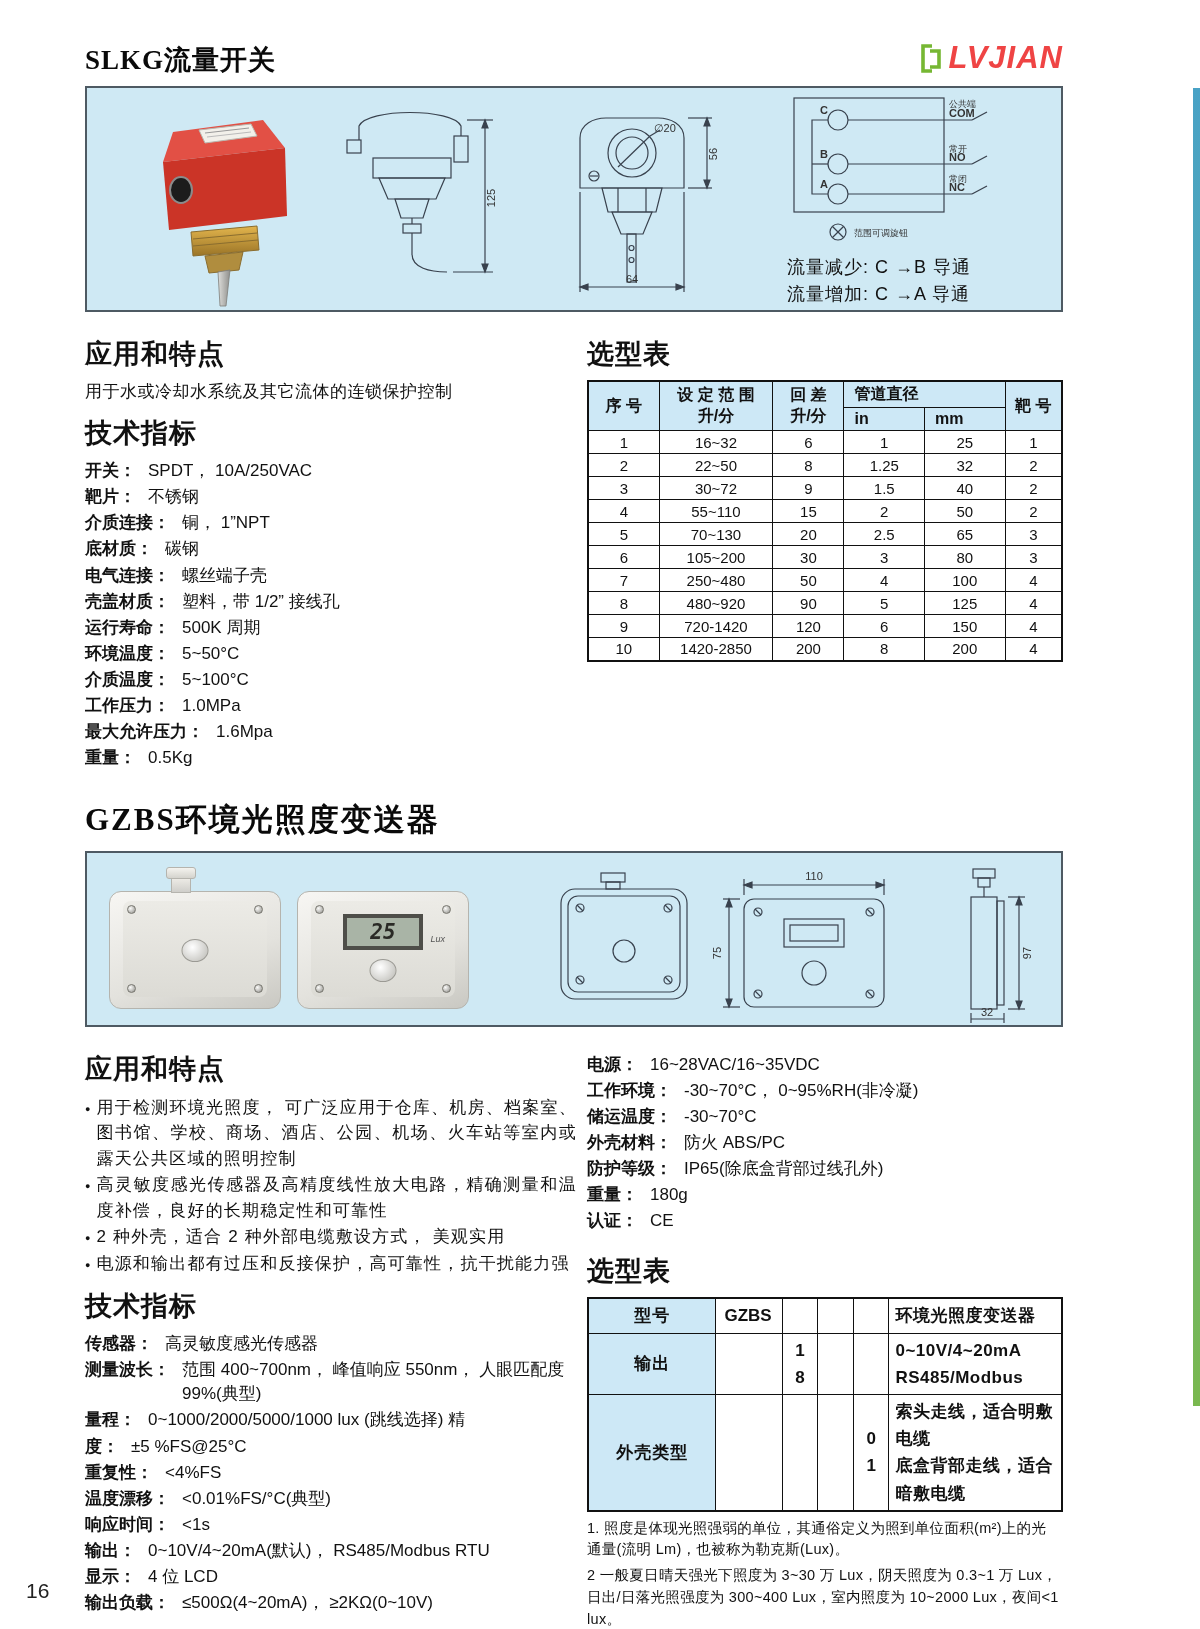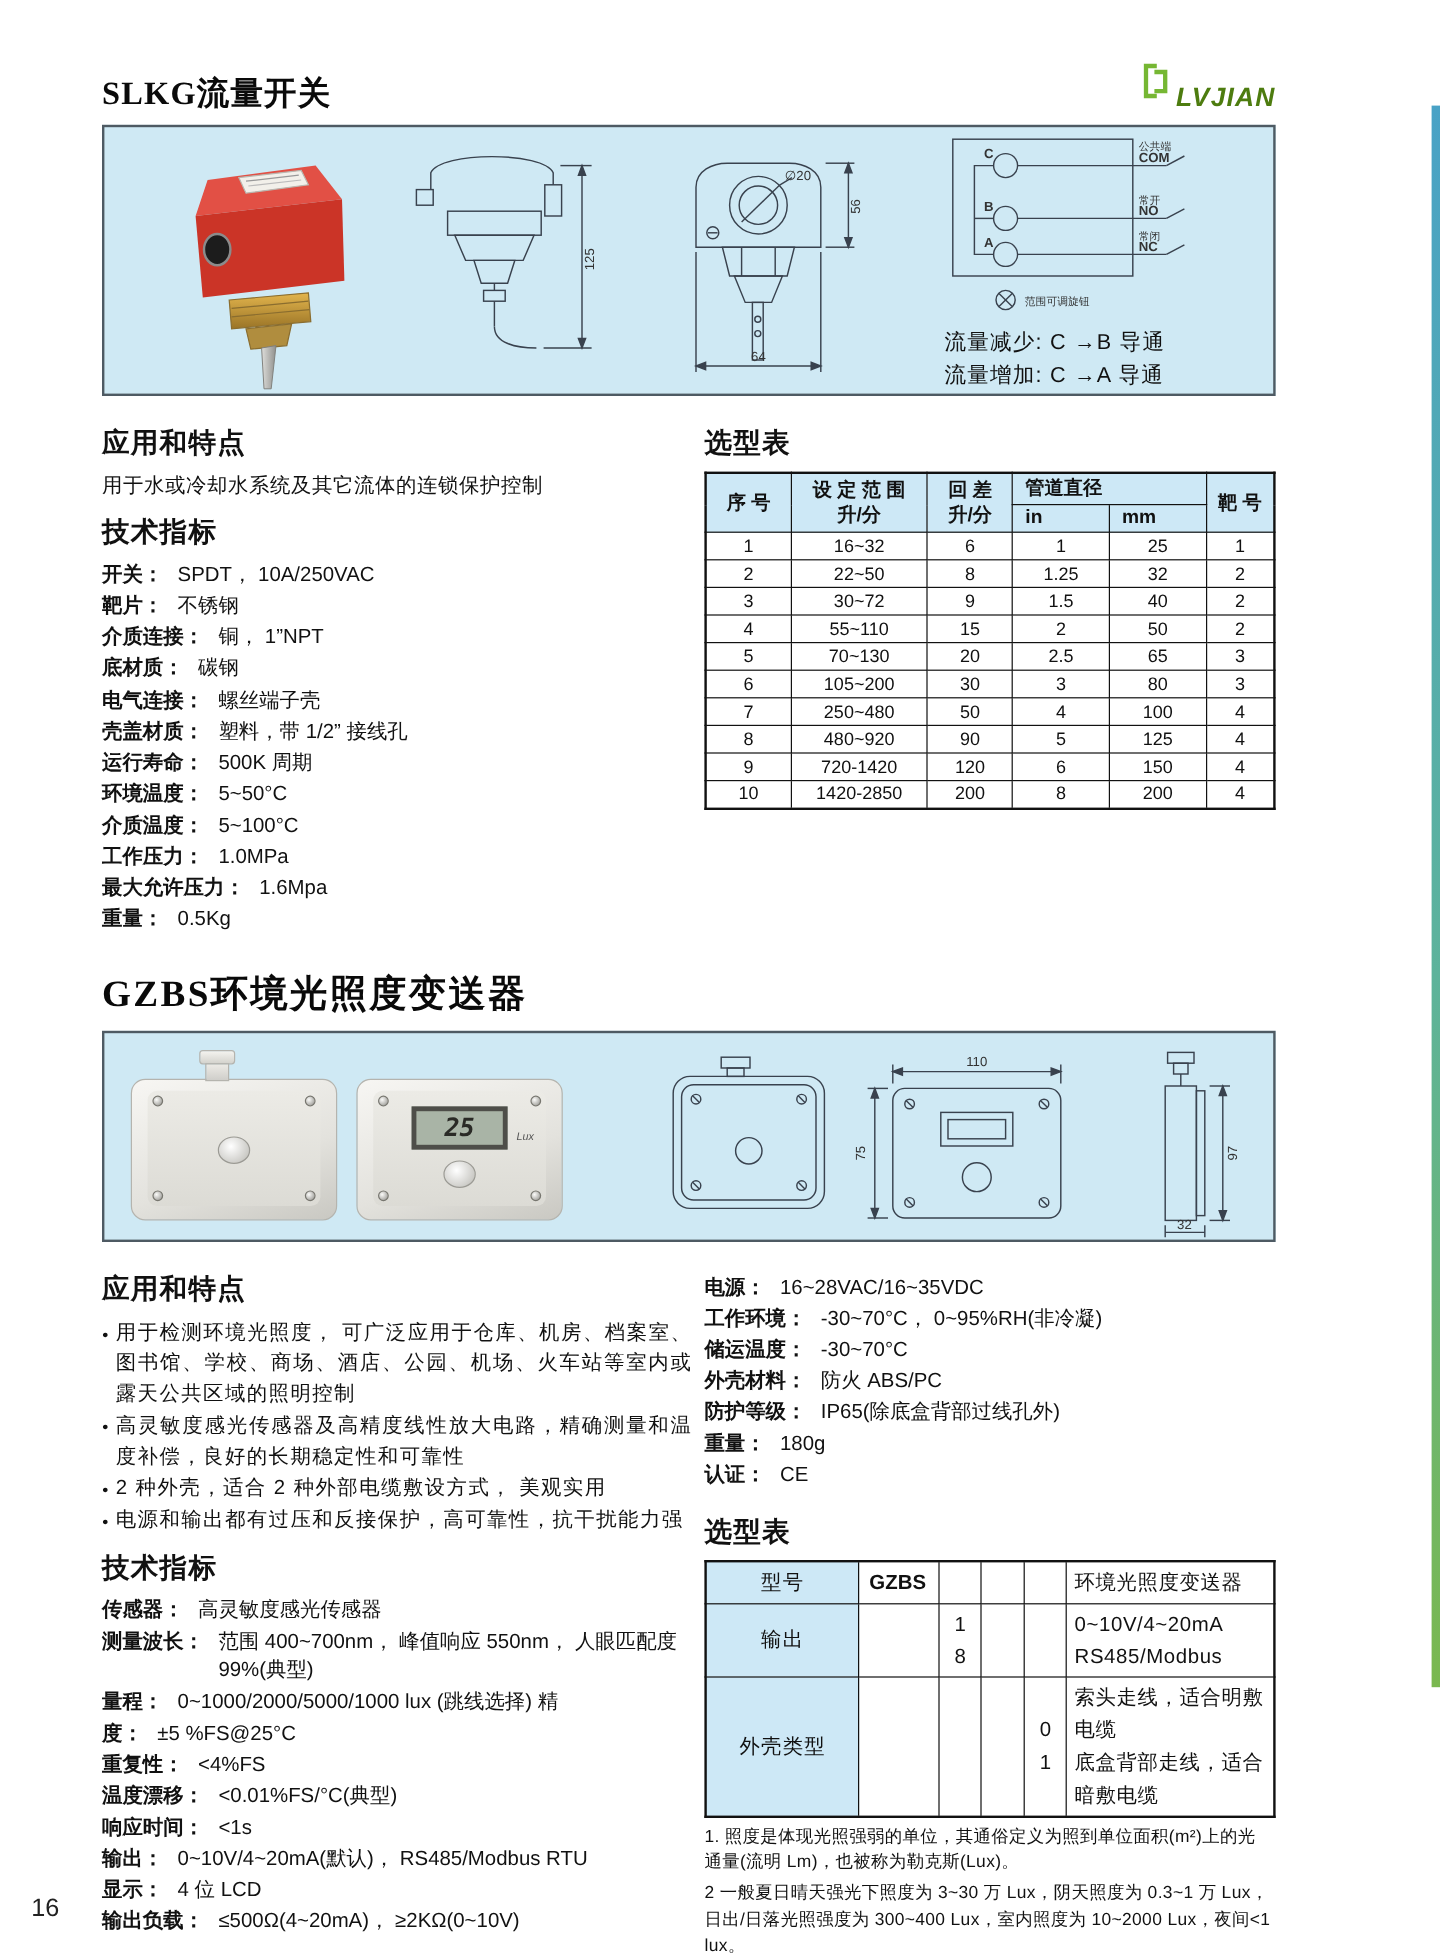--- a/index.html
+++ b/index.html
@@ -17,22 +17,22 @@
 
   
   .s1-header { display: flex; justify-content: space-between; align-items: flex-end; padding-top: 40px; }
   h1.sec-title {
     font-family: "Liberation Serif", serif; font-weight: bold;
     font-size: 27px; letter-spacing: 1px; color: #0a0a0a;
   }
   h1.s2-title { font-size: 31px; letter-spacing: 2px; margin: 26px 0 10px; }
   .logo { display: flex; align-items: center; gap: 4px; padding-bottom: 2px; }
   .logo-text {
-    color: #4d7c0f; font-weight: bold; font-style: italic;
-    font-size: 22px; letter-spacing: 1px; font-family: "Liberation Sans", sans-serif; margin-top: 28px;
+    color: #ef4444; font-weight: bold; font-style: italic;
+    font-size: 31px; letter-spacing: 1px; font-family: "Liberation Sans", sans-serif;
   }
 
   
   .panel {
     border: 2px solid #4e5a63; background: #cfe9f4; position: relative; width: 100%;
   }
   .panel1 { height: 226px; margin-top: 8px; }
   .panel2 { height: 176px; }
   .panel svg { position: absolute; overflow: visible; }
   .lineart { stroke: #39424e; fill: none; stroke-width: 1.2px; }
@@ -65,42 +65,42 @@
   .lcd { position: absolute; left: 50%; transform: translateX(-50%); top: 13px; width: 80px; height: 36px;
     background: #a9b4a6; border: 4px solid #4e4e49; display: flex; align-items: center; justify-content: center; }
   .lcd .val { font-family: "DejaVu Sans Mono", monospace; font-style: italic; font-weight: bold;
     font-size: 21px; color: #2a2a26; }
   .lcd .unit { position: absolute; right: -26px; bottom: 2px; font-size: 9px; color: #555; font-style: italic; }
 
   
   .cols { display: flex; margin-top: 12px; }
   .col-left { width: 492px; flex: none; }
   .col-right { flex: 1; padding-left: 10px; }
-  h2.blk { font-size: 23px; font-weight: bold; letter-spacing: 1px; margin: 12px 0 8px; }
+  h2.blk { font-size: 27px; font-weight: bold; letter-spacing: 1px; margin: 12px 0 8px; }
   .app-text { font-size: 17px; margin-top: 2px; letter-spacing: 0.5px; }
   .spec-list { margin-top: 4px; }
   .spec-line { display: flex; font-size: 17px; line-height: 1.42; margin: 2px 0; }
   .spec-label { font-weight: bold; white-space: nowrap; margin-right: 12px; }
   .spec-value { flex: 1; }
   .bullets { margin-top: 2px; }
   .bullet { display: flex; font-size: 17px; line-height: 1.5; margin: 1px 0; }
   .bullet .dot { font-size: 9px; margin: 8px 6px 0 0; flex: none; }
   .bullet .bullet-text { flex: 1; text-align: justify; letter-spacing: 1.2px; }
 
   
   table { border-collapse: collapse; width: 100%; table-layout: fixed; border: 2px solid #111; }
   th, td { border: 1px solid #111; }
   .sel1 { font-size: 15px; margin-top: 4px; }
   .sel1 thead th { background: #cde8f6; font-weight: bold; font-size: 16px; padding: 2px 3px; }
   .sel1 th.left { text-align: left; padding-left: 10px; }
   .sel1 td { text-align: center; height: 23px; padding: 1px 3px; }
   .sel1 .hsub { font-weight: bold; }
 
   .sel2 { font-size: 17px; margin-top: 6px; line-height: 1.6; }
-  .sel2 td { padding: 3px 6px; vertical-align: middle; }
+  .sel2 td { padding: 3px 6px; vertical-align: middle; font-weight: bold; }
   .sel2 .lbl { background: #cde8f6; text-align: center; letter-spacing: 1px; }
   .sel2 .mod { font-weight: bold; padding-left: 8px; }
   .sel2 .code { text-align: center; white-space: pre-line; }
   .sel2 .desc { white-space: pre-line; letter-spacing: 0.5px; }
   .sel2 tr.r1 td { height: 34px; }
 
   .notes { margin-top: 6px; }
   .note { font-size: 14.5px; line-height: 1.5; margin-top: 4px; letter-spacing: 0.3px; }
 
   .page-num { position: absolute; left: 26px; bottom: 26px; font-size: 21px; color: #222; }

